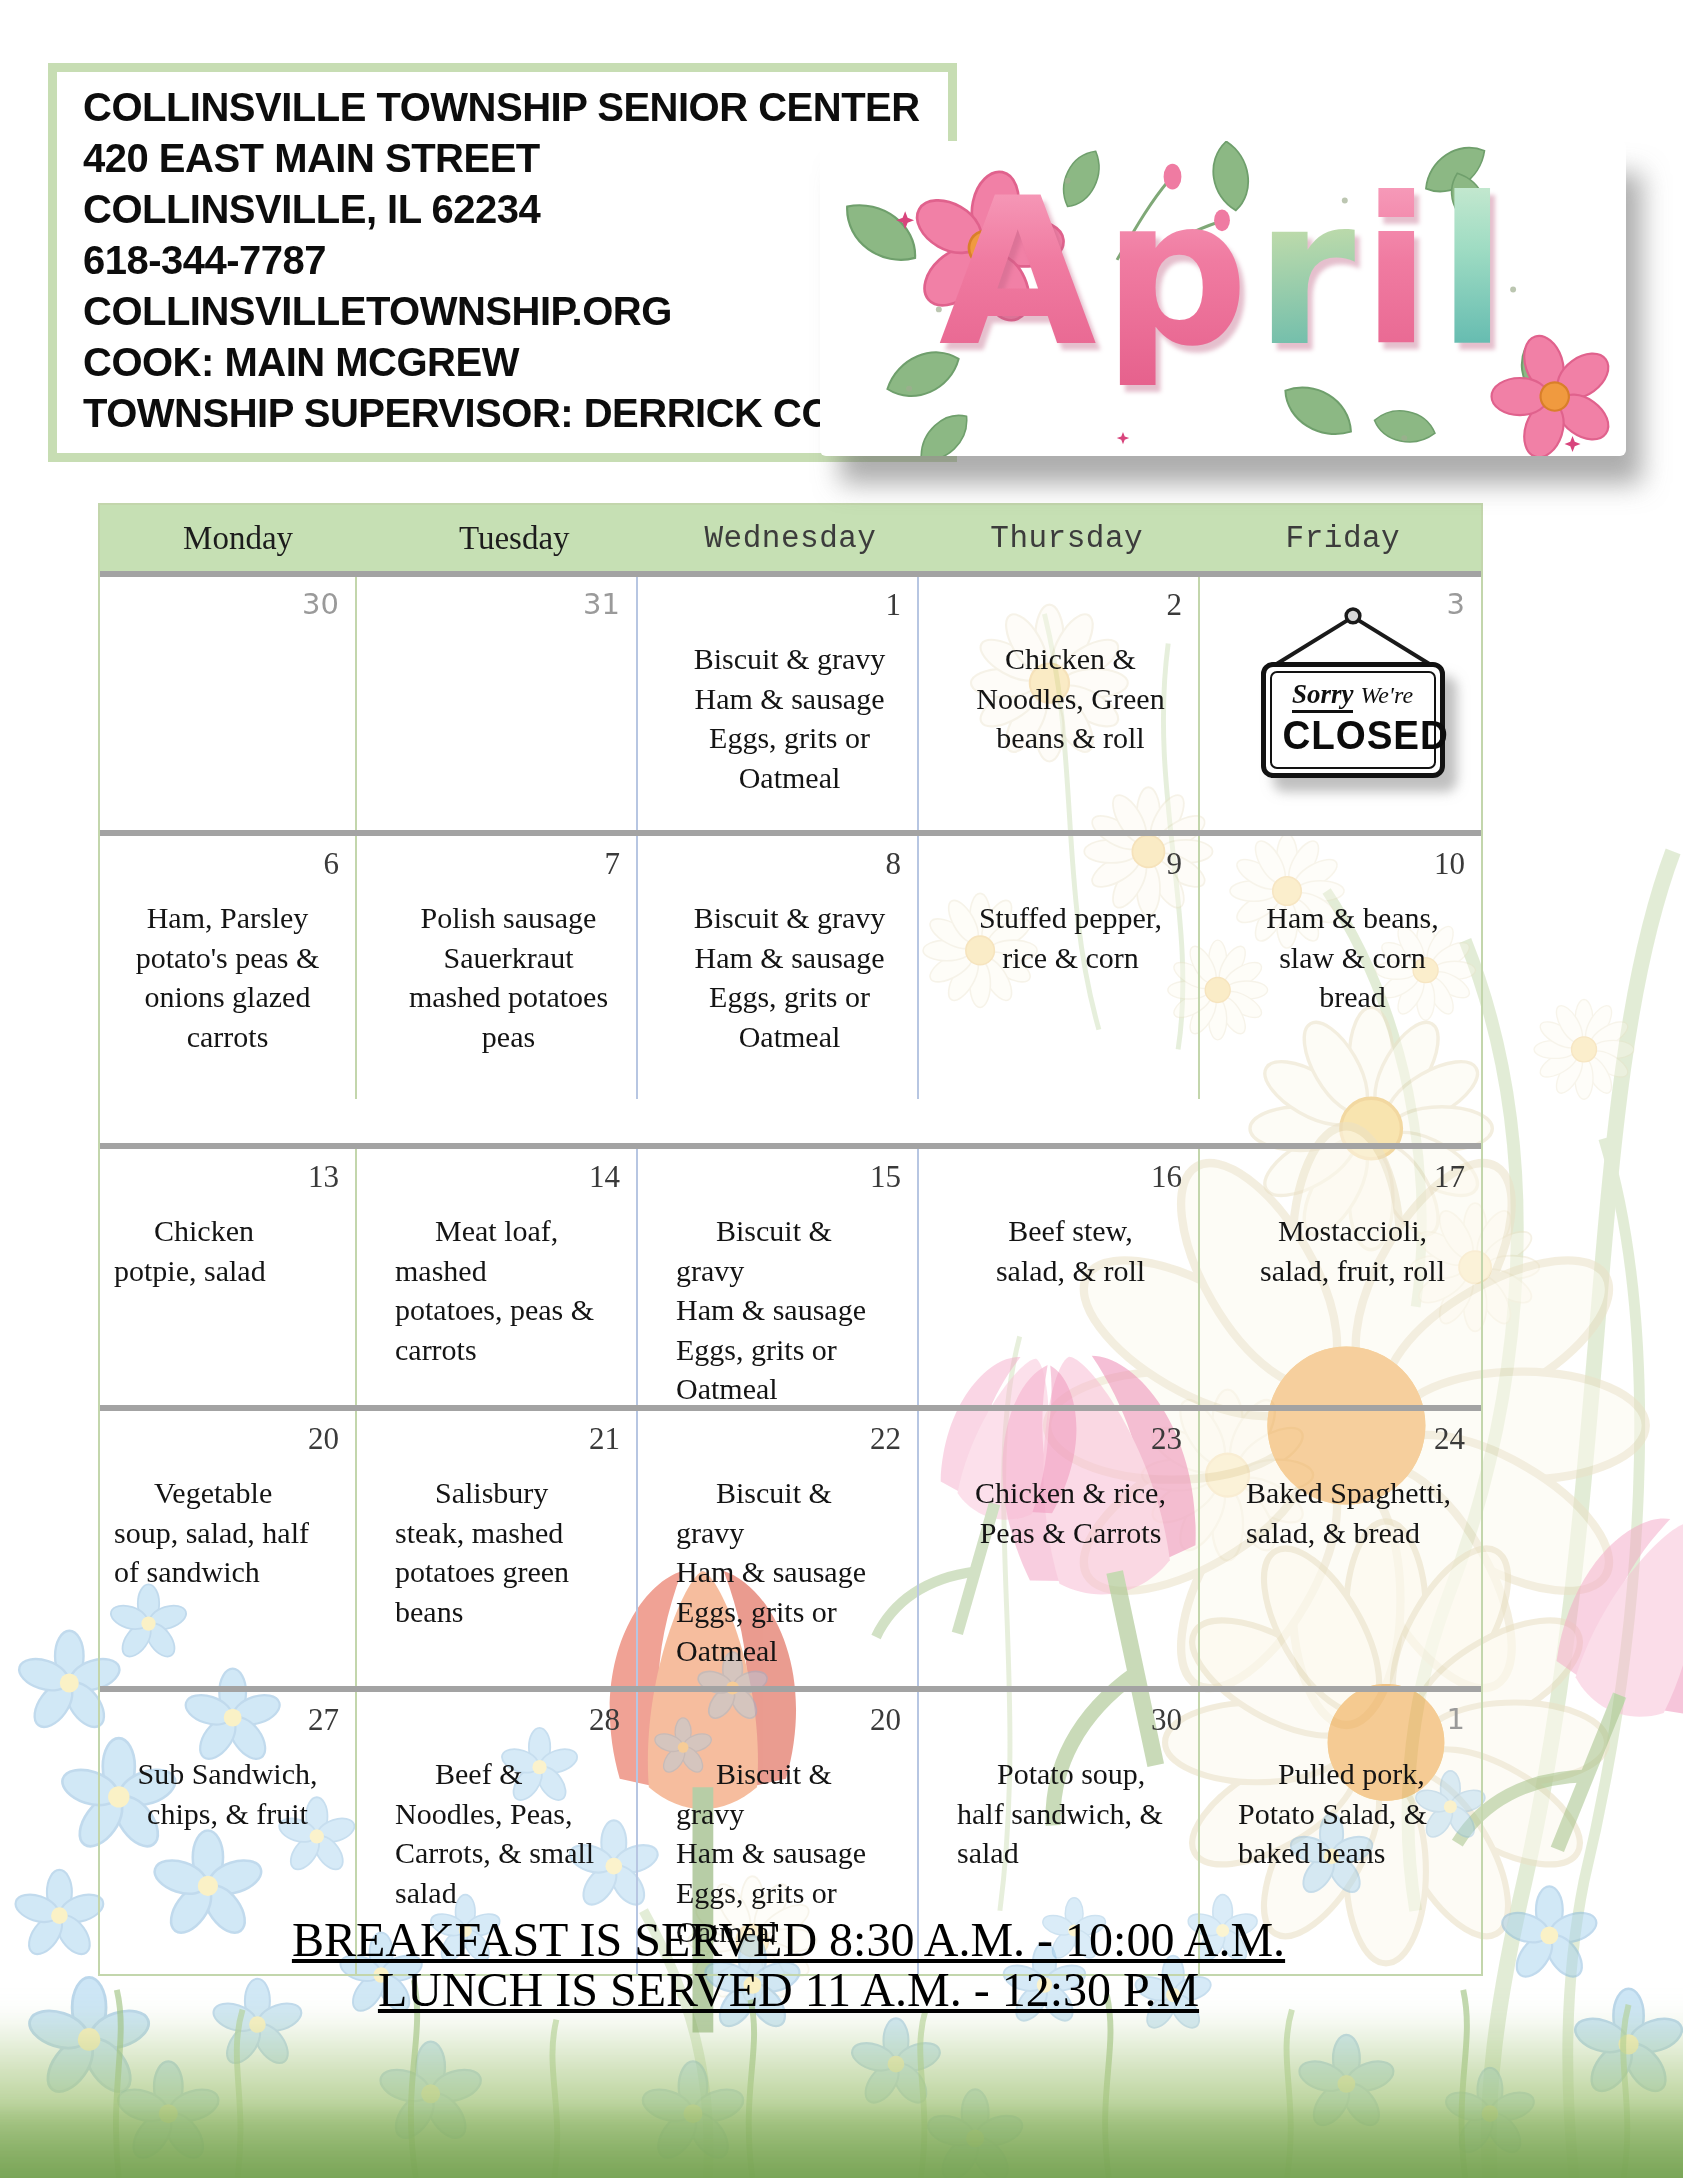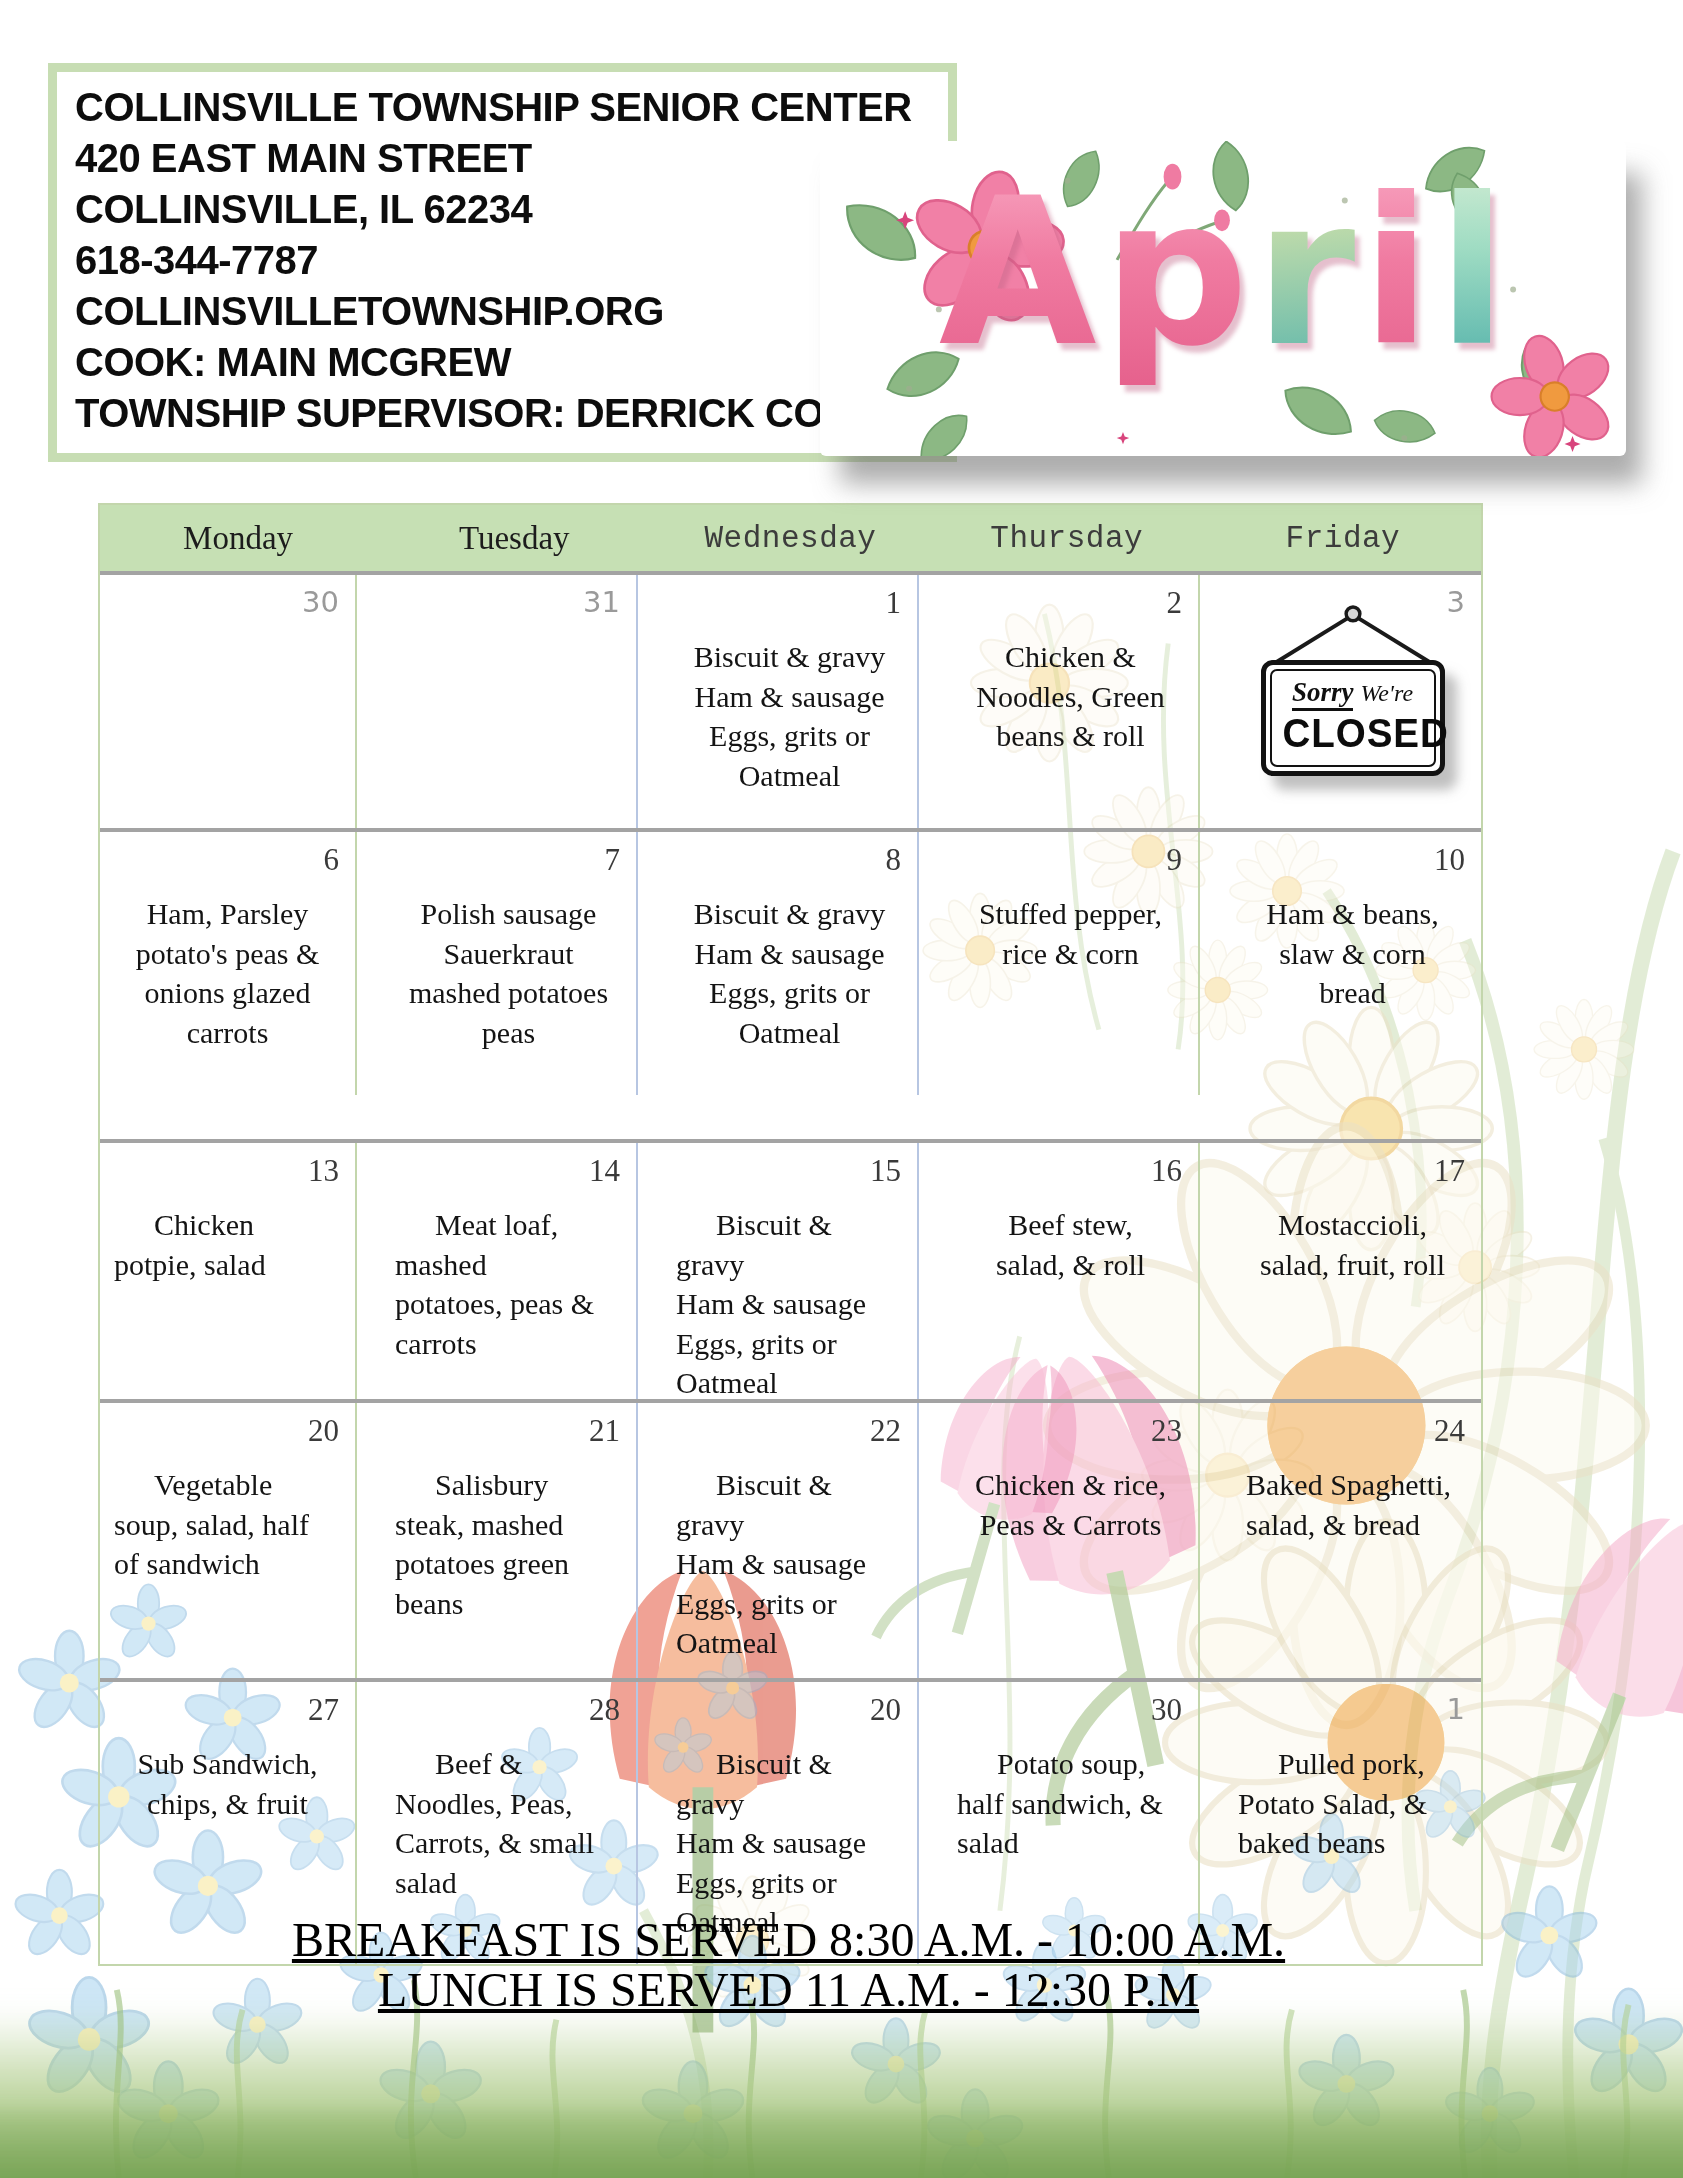--- a/index.html
+++ b/index.html
@@ -12,21 +12,21 @@
       background:linear-gradient(180deg,rgba(168,199,128,0) 0%,rgba(168,199,128,.75) 45%,rgba(134,176,94,.95) 100%);
       filter:blur(14px);}
   .grass-band2{position:absolute;left:-40px;right:-40px;bottom:-20px;height:89px;z-index:0;
       background:linear-gradient(180deg,rgba(120,165,84,.15),rgba(110,156,76,.9));
       filter:blur(7px);}
 
   
   .info-box{position:absolute;left:48px;top:63px;width:855px;z-index:1;
       border:9px solid #c7ddb3;background:#fff;padding:10px 18px 14px 18px;}
   .info-line{font-family:"Liberation Sans",sans-serif;font-weight:700;font-size:40px;
-      line-height:51px;color:#0d0d0d;letter-spacing:-0.5px;white-space:nowrap;}
+      line-height:51px;color:#0d0d0d;letter-spacing:-0.5px;white-space:nowrap;margin-left:8px;}
 
   
   .april-card{position:absolute;left:820px;top:141px;width:806px;height:315px;z-index:2;
       background:#fff;border-radius:6px;
       box-shadow:18px 30px 26px -2px rgba(105,105,105,.55);}
   .april-word{position:absolute;left:0;top:8px;width:100%;display:flex;justify-content:center;
       align-items:flex-start;gap:6px;
       font-family:"DejaVu Sans",sans-serif;font-weight:700;font-size:204px;line-height:248px;}
   .april-word .L{background-clip:text;-webkit-background-clip:text;color:transparent;
       filter:drop-shadow(5px 7px 2px rgba(190,95,130,.40));}
@@ -35,21 +35,21 @@
   .L.teal{background-image:linear-gradient(180deg,#d9efd6 0%,#9fdcc3 40%,#46aaa6 100%);}
   .april-deco{position:absolute;left:0;top:0;}
 
   
   .calendar{position:absolute;left:98px;top:503px;width:1381px;z-index:1;
       border:2px solid #c3d6ac;}
   .cal-head{display:grid;grid-template-columns:repeat(5,1fr);height:66px;background:#c6e0b4;}
   .dh{display:flex;align-items:center;justify-content:center;font-size:33px;color:#1c1c1c;}
   .dh.serif{font-family:"Liberation Serif",serif;}
   .dh.sans{font-family:Liberation Mono, monospace;font-size:31px;color:#3c3c3c;letter-spacing:0.5px;}
-  .cal-row{display:grid;grid-template-columns:repeat(5,1fr);border-top:4px solid #a3a3a3;gap:24px;}
+  .cal-row{display:grid;grid-template-columns:repeat(5,1fr);border-top:6px solid #a3a3a3;gap:24px;}
   .cal-row:nth-child(1){height:253px;}
   .cal-row:nth-child(2){height:263px;}
   .cal-row:nth-child(3){height:256px;margin-top:44px;}
   .cal-row:nth-child(4){height:275px;}
   .cal-row:nth-child(5){height:282px;}
   .cell{position:relative;border-right:2px solid #c3d6ac;overflow:hidden;}
   .cell:nth-child(2),.cell:nth-child(3){border-right-color:#b7c6e2;}
   .cell:nth-child(5){border-right:none;}
   .date{font-family:"Liberation Serif",serif;font-size:31px;color:#3a3a3a;
       text-align:right;padding:10px 16px 0 0;min-height:40px;}

